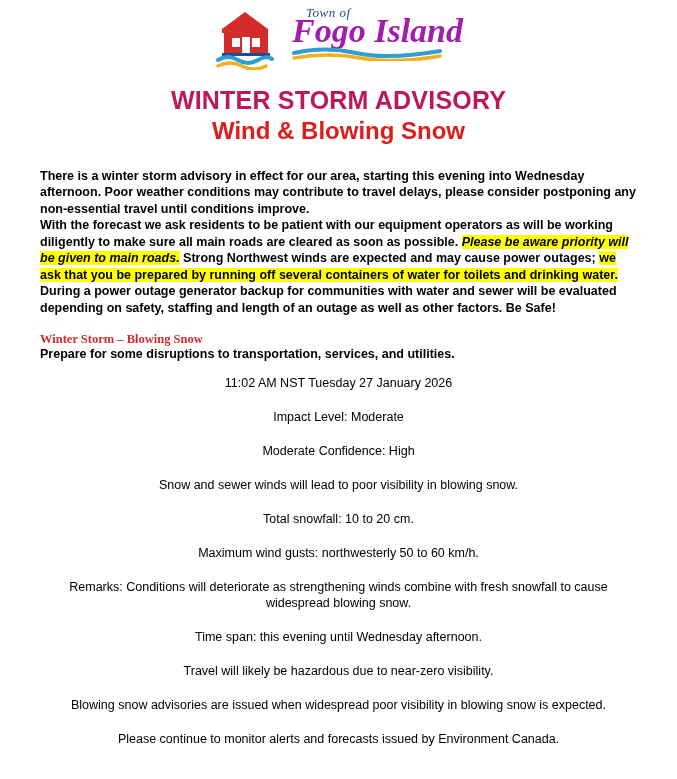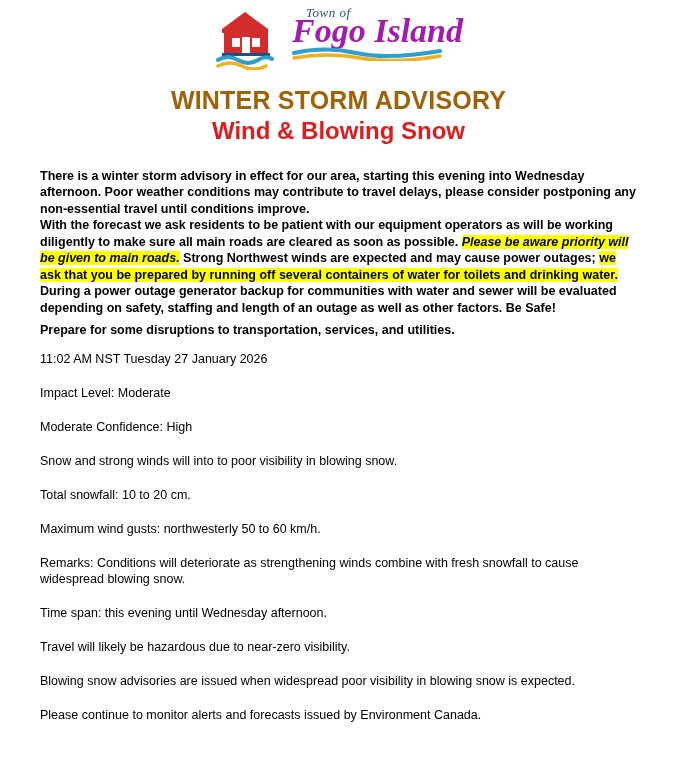--- a/index.html
+++ b/index.html
@@ -69,21 +69,21 @@
     height: 14px;
     margin-top: -2px;
   }
 
   
   .title-block {
     text-align: center;
     margin-top: 6px;
   }
   .title-main {
-    color: #a16207;
+    color: #be185d;
     font-size: 25px;
     font-weight: bold;
     letter-spacing: 0.2px;
     line-height: 1.15;
   }
   .title-sub {
     color: #e01b1b;
     font-size: 24px;
     font-weight: bold;
     line-height: 1.25;
@@ -113,28 +113,29 @@
   .red-head {
     color: #d22b2b;
     font-size: 12.5px;
     font-weight: bold;
     margin-top: 16px;
     font-family: "Liberation Serif", serif;
   }
   .red-head-sub {
     font-size: 12.5px;
     font-weight: bold;
-    margin-top: 7px;
+    margin-top: 0;
   }
 
   
   .details {
     margin-top: 14px;
     font-size: 12.5px;
     line-height: 1.35;
+    text-align: center;
   }
   .details p {
     margin: 0 0 17px 0;
   }
   .details p:last-child {
     margin-bottom: 16px;
   }
 </style>
 </head>
 <body>
@@ -169,27 +170,28 @@
   <div class="title-block">
     <div class="title-main">WINTER STORM ADVISORY</div>
     <div class="title-sub">Wind &amp; Blowing Snow</div>
   </div>
 
   <div class="advisory">
     <p>There is a winter storm advisory in effect for our area, starting this evening into Wednesday afternoon. Poor weather conditions may contribute to travel delays, please consider postponing any non-essential travel until conditions improve.</p>
     <p><span>With the forecast we ask residents to be patient with our equipment operators as will be working diligently to make sure all main roads are cleared as soon as possible. </span><span class="hl-italic">Please be aware priority will be given to main roads.</span><span> Strong Northwest winds are expected and may cause power outages; </span><span class="hl">we ask that you be prepared by running off several containers of water for toilets and drinking water.</span><span> During a power outage generator backup for communities with water and sewer will be evaluated depending on safety, staffing and length of an outage as well as other factors.  Be Safe!</span></p>
   </div>
 
+  <div class="red-head">Winter Storm – Blowing Snow</div>
   <div class="red-head-sub">Prepare for some disruptions to transportation, services, and utilities.</div>
 
   <div class="details">
     <p>11:02 AM NST Tuesday 27 January 2026</p>
     <p>Impact Level: Moderate</p>
     <p>Moderate Confidence: High</p>
-    <p>Snow and strong winds will into to poor visibility in blowing snow.</p>
+    <p>Snow and sewer winds will lead to poor visibility in blowing snow.</p>
     <p>Total snowfall: 10 to 20 cm.</p>
     <p>Maximum wind gusts: northwesterly 50 to 60 km/h.</p>
     <p>Remarks: Conditions will deteriorate as strengthening winds combine with fresh snowfall to cause widespread blowing snow.</p>
     <p>Time span: this evening until Wednesday afternoon.</p>
     <p>Travel will likely be hazardous due to near-zero visibility.</p>
     <p>Blowing snow advisories are issued when widespread poor visibility in blowing snow is expected.</p>
     <p>Please continue to monitor alerts and forecasts issued by Environment Canada.</p>
   </div>
 
 </div>

